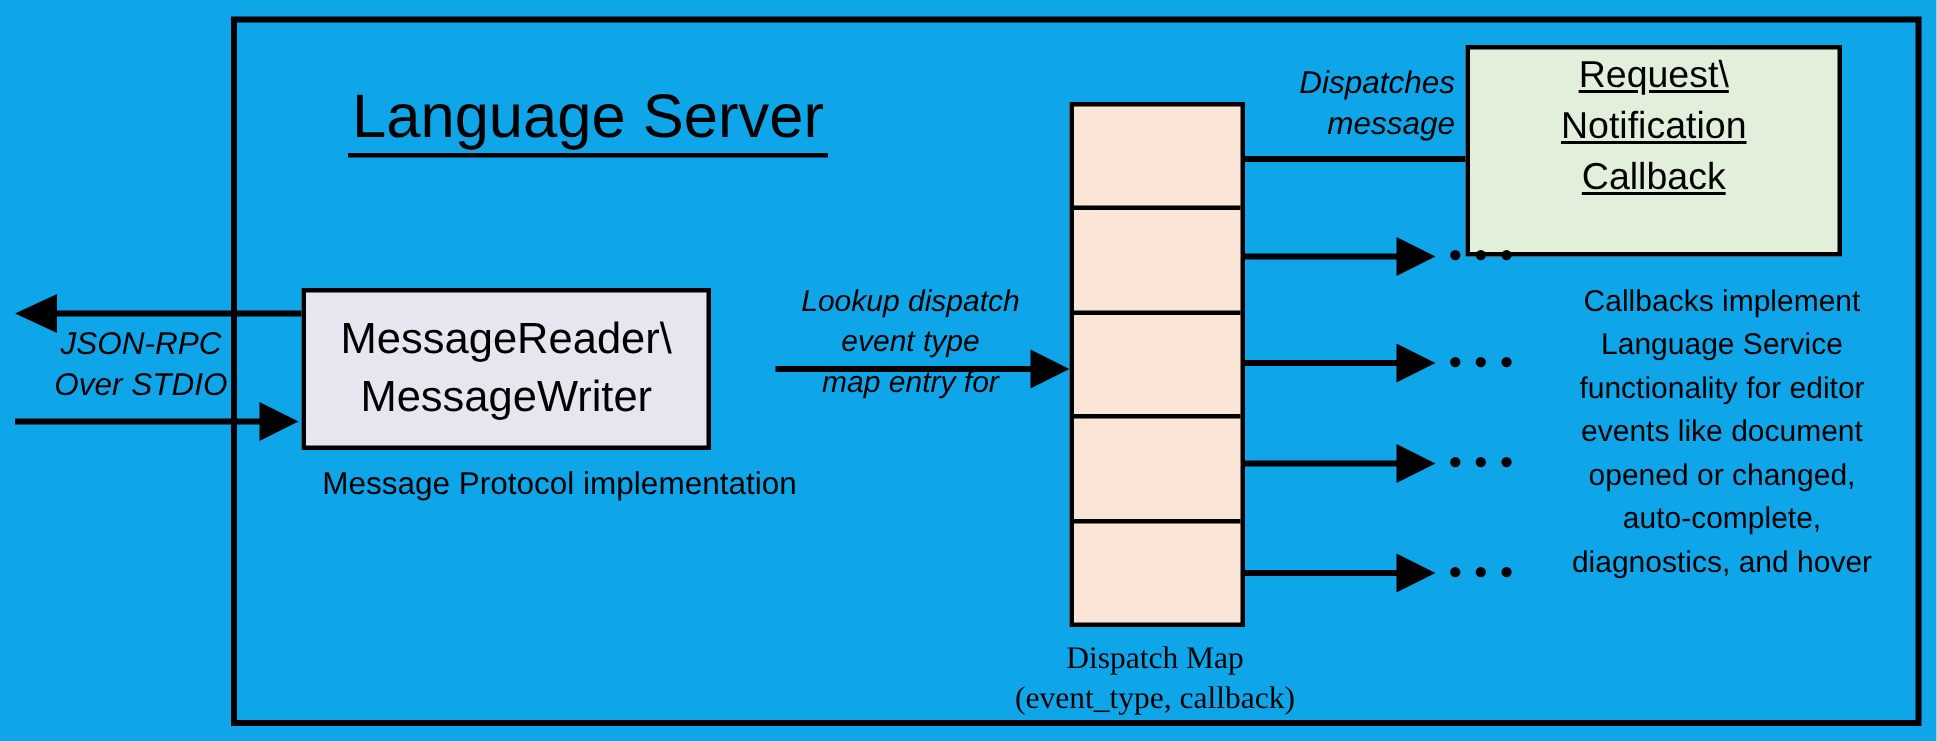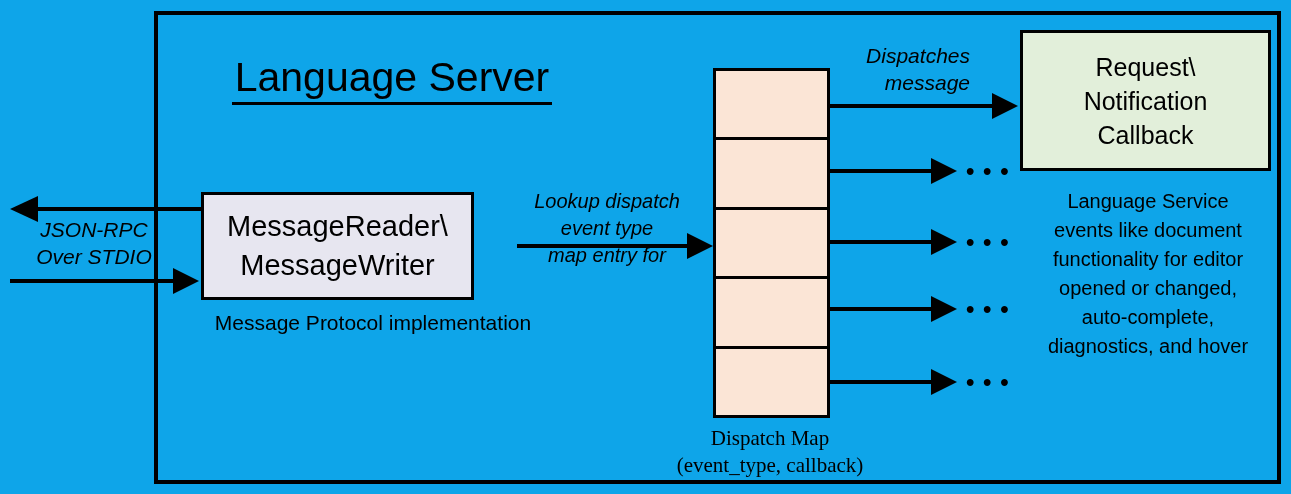--- a/index.html
+++ b/index.html
@@ -103,29 +103,30 @@
   .map-caption {
     left: 653px; top: 425px;
     width: 234px;
     text-align: center;
     font-size: 21px; line-height: 27px;
     white-space: nowrap;
     font-family: Liberation Serif, serif;
   }
 
   .callback-box {
-    left: 1020px; top: 30px;
+    left: 977px; top: 30px;
     width: 251px; height: 141px;
     background: var(--callback_fill, #e2efda);
     border: 3px solid #000;
     box-sizing: border-box;
     display: flex; flex-direction: column;
-    align-items: center; justify-content: center;
+    align-items: center; 
     font-size: 25px; line-height: 34px;
     white-space: nowrap;
+    text-decoration: underline;
   }
 
   .callback-caption {
     left: 1012px; top: 187px;
     width: 272px;
     text-align: center;
     font-size: 20px; line-height: 29px;
   }
 
   .ellipsis {
@@ -236,23 +237,24 @@
     <div>message</div>
   </div>
 
   <div class="abs callback-box">
     <div>Request\</div>
     <div>Notification</div>
     <div>Callback</div>
   </div>
 
   <div class="abs callback-caption">
+    <div>Callbacks implement</div>
     <div>Language Service</div>
+    <div>functionality for editor</div>
     <div>events like document</div>
-    <div>functionality for editor</div>
     <div>opened or changed,</div>
     <div>auto-complete,</div>
     <div>diagnostics, and hover</div>
   </div>
 
   <div class="abs ellipsis row2">• • •</div>
   <div class="abs ellipsis row3">• • •</div>
   <div class="abs ellipsis row4">• • •</div>
   <div class="abs ellipsis row5">• • •</div>
 

